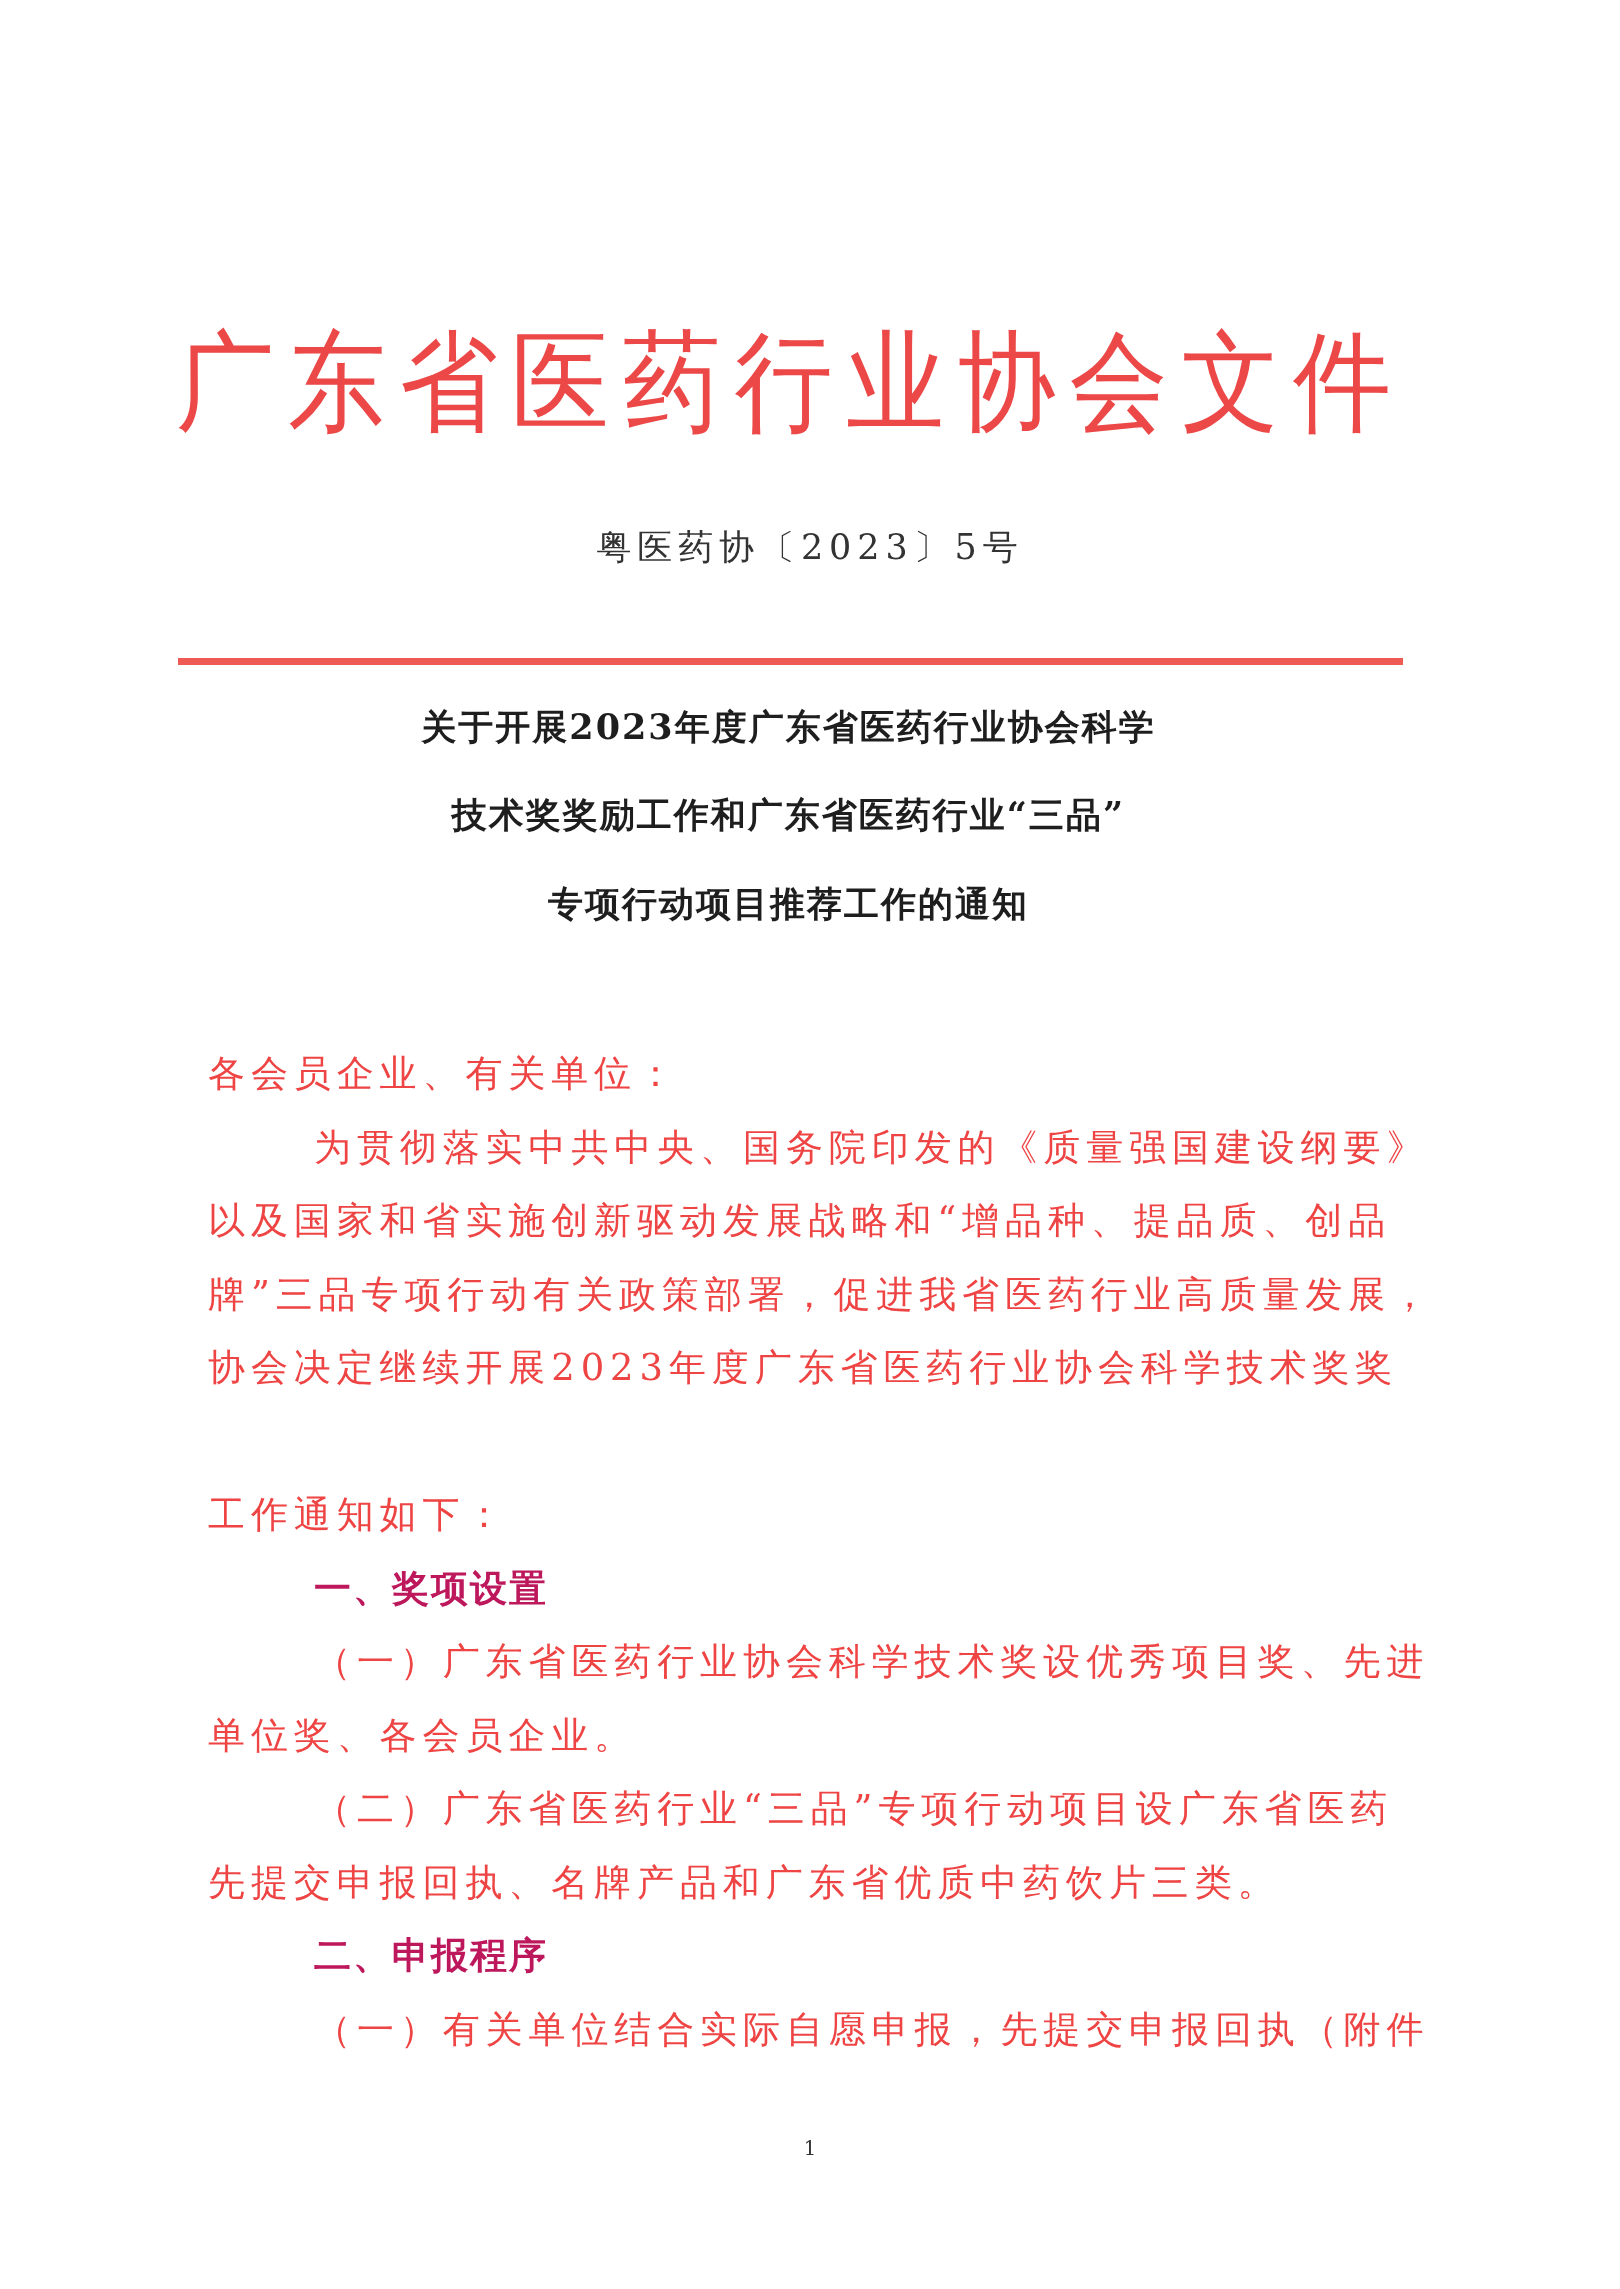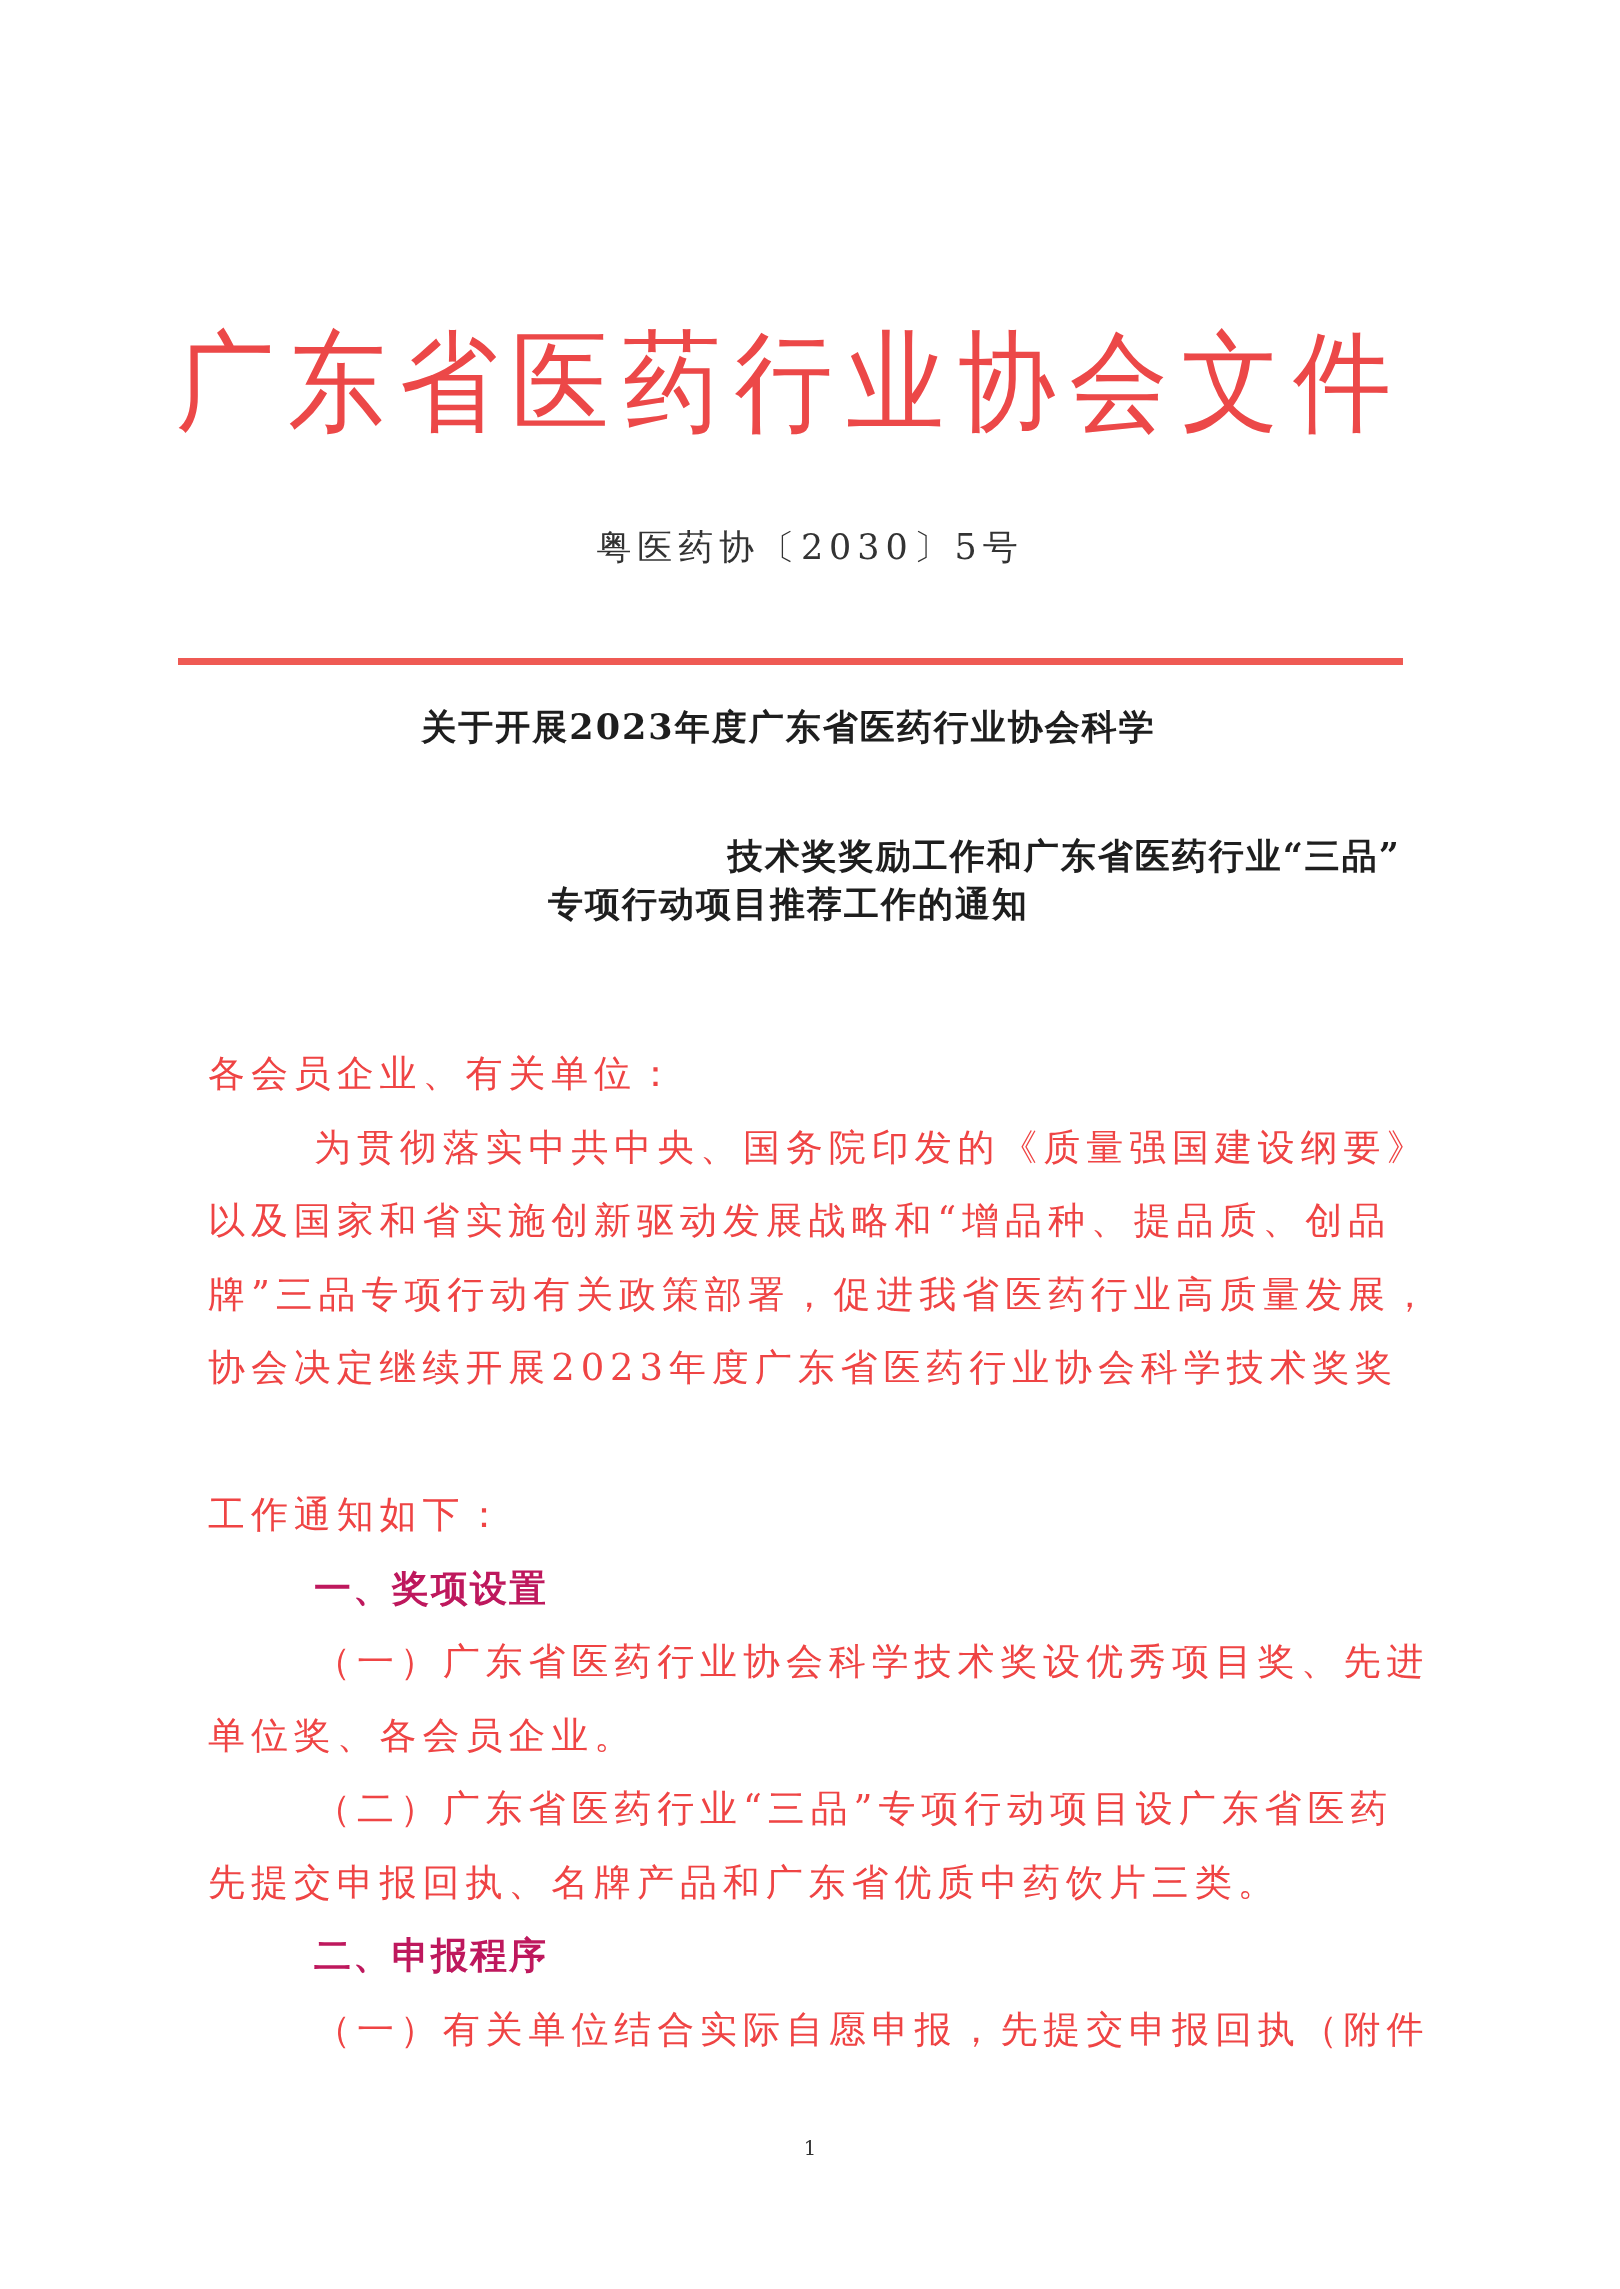--- a/index.html
+++ b/index.html
@@ -21,21 +21,21 @@
   .redline {
     position: absolute; left: 178px; top: 658px; width: 1225px; height: 6.9px;
     background: #ef5a54;
   }
   .title {
     position: absolute; left: 176px; width: 1225px; text-align: center;
     font-family: "DejaVu Serif", "Liberation Serif", serif; font-weight: bold;
     font-size: 35px; color: #1e1e1e; line-height: 88px;
   }
   .t1 { top: 683px; letter-spacing: 2px; }
-  .t2 { top: 812px; letter-spacing: 2px; text-align: right; }
+  .t2 { top: 771px; letter-spacing: 2px; }
   .t3 { top: 860px; letter-spacing: 2px; }
   .line { position: absolute; left: 208px; width: 1206px; height: 74px; white-space: nowrap;
     font-family: "DejaVu Serif", "Liberation Serif", serif; font-size: 37px; color: #ef4444;
     line-height: 74px; letter-spacing: 5.9px; }
   .indent { left: 292px; width: 1117px; margin-left: 22px; }
   .heading { font-family: "DejaVu Sans", "Liberation Sans", sans-serif; font-weight: bold; color: #be185d; letter-spacing: 2px; }
   .pagenum {
     position: absolute; left: 0; width: 1620px; top: 2137px; text-align: center;
     font-family: "DejaVu Serif", "Liberation Serif", serif; font-size: 19.6px; color: #333;
   }
@@ -52,21 +52,21 @@
     <span>医</span>
     <span>药</span>
     <span>行</span>
     <span>业</span>
     <span>协</span>
     <span>会</span>
     <span>文</span>
     <span>件</span>
   </div>
 
-  <div class="docnum">粤医药协〔2030〕5号</div>
+  <div class="docnum">粤医药协〔2023〕5号</div>
 
   <div class="redline"></div>
 
   <div class="title t1">关于开展2023年度广东省医药行业协会科学</div>
   <div class="title t2">技术奖奖励工作和广东省医药行业“三品”</div>
   <div class="title t3">专项行动项目推荐工作的通知</div>
 
   <div class="line" style="top:1037px">各会员企业、有关单位：</div>
 
   <div class="line indent" style="top:1111px">为贯彻落实中共中央、国务院印发的《质量强国建设纲要》</div>

